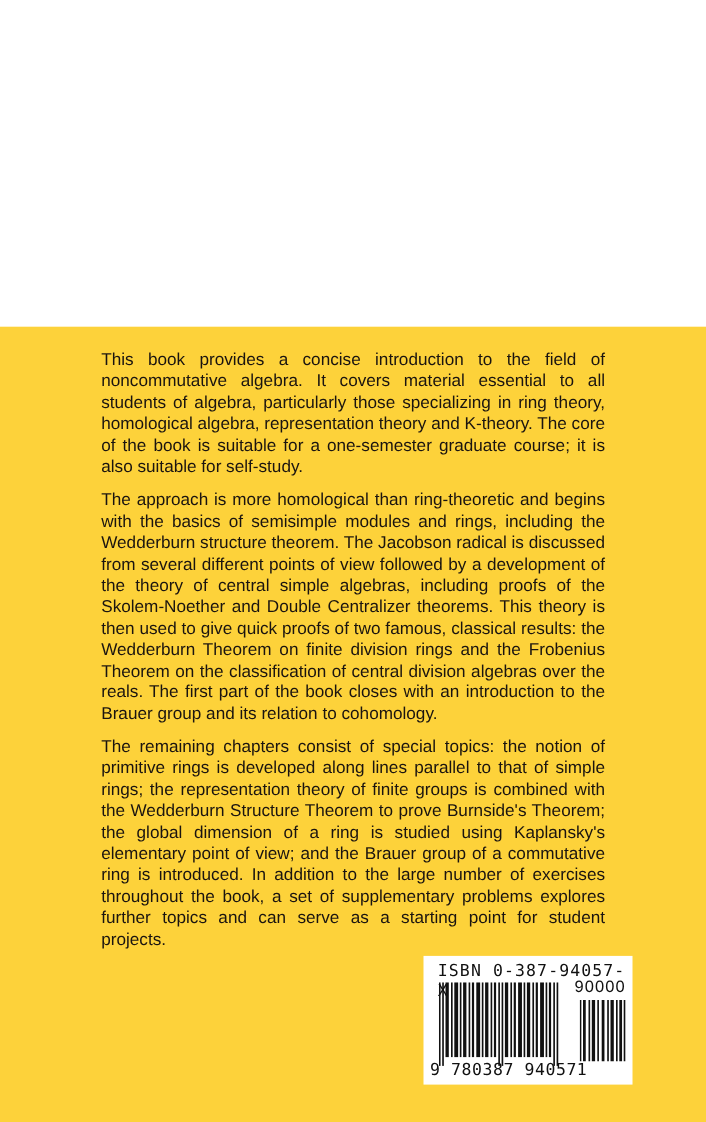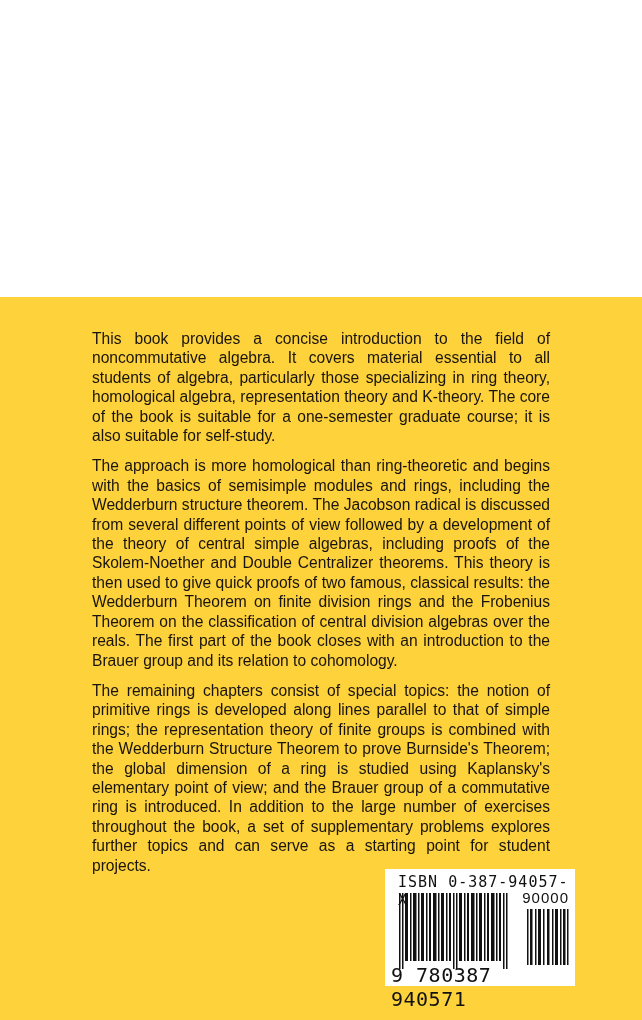--- a/index.html
+++ b/index.html
@@ -1,24 +1,24 @@
 <!DOCTYPE html>
 <html><head>
 <meta charset="utf-8">
 <style>
   html, body { margin:0; padding:0; }
   body { width:642px; height:1020px; position:relative; overflow:hidden; background:#ffffff; font-family:"Liberation Sans", sans-serif; }
   .top-white { position:absolute; left:0; top:0; width:642px; height:297px; background:#ffffff; }
   .yellow { position:absolute; left:0; top:297px; width:642px; height:723px; background:#fdd23a; }
   .blurb { position:absolute; left:92px; top:318px; width:458px; color:#1a1410; font-size:15.6px; line-height:19.4px; text-align:justify; }
-  .blurb p { margin:11px 0 11px 0; text-align:justify; }
+  .blurb p { margin:0 0 11px 0; text-align:justify; }
   .barcode-box { position:absolute; left:385px; top:869px; width:190px; height:117px; background:#ffffff; }
   .isbn-text { position:absolute; left:13px; top:4px; font-family:"DejaVu Sans Mono", monospace; font-size:15px; letter-spacing:1px; color:#111; }
   .addon-text { position:absolute; right:6px; top:20px; font-family:Liberation Sans, sans-serif; font-size:15px; letter-spacing:1px; color:#111; }
-  .ean-text { position:absolute; left:6px; top:94px; font-family:"DejaVu Sans Mono", monospace; font-size:20px; letter-spacing:0.5px; color:#111; }
+  .ean-text { position:absolute; left:6px; top:94px; font-family:"DejaVu Sans Mono", monospace; font-size:15px; letter-spacing:0.5px; color:#111; }
   .bars { position:absolute; left:14px; top:24px; width:110px; height:76px; }
   .addon-bars { position:absolute; left:142px; top:40px; width:42px; height:56px; }
 </style>
 </head>
 <body>
 
 <div class="top-white"></div>
 <div class="yellow"></div>
 
 <div class="blurb">

